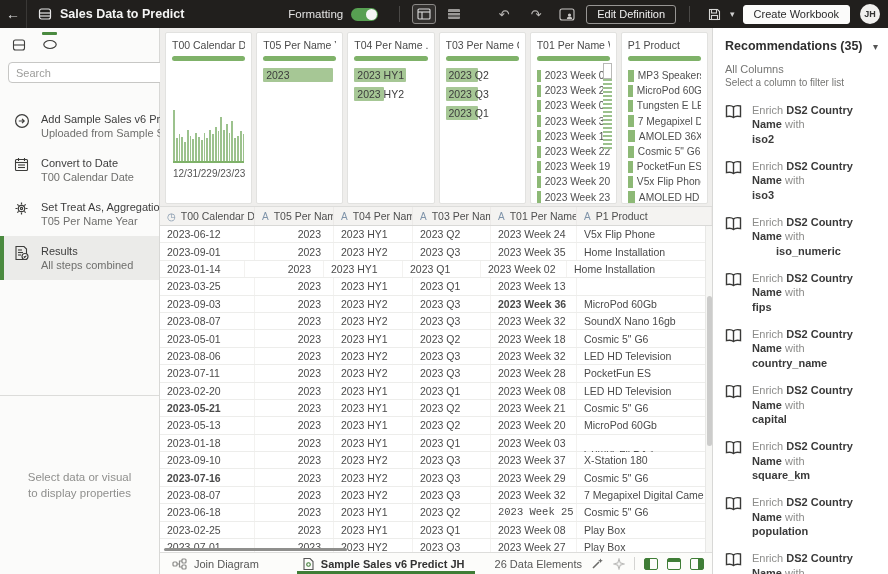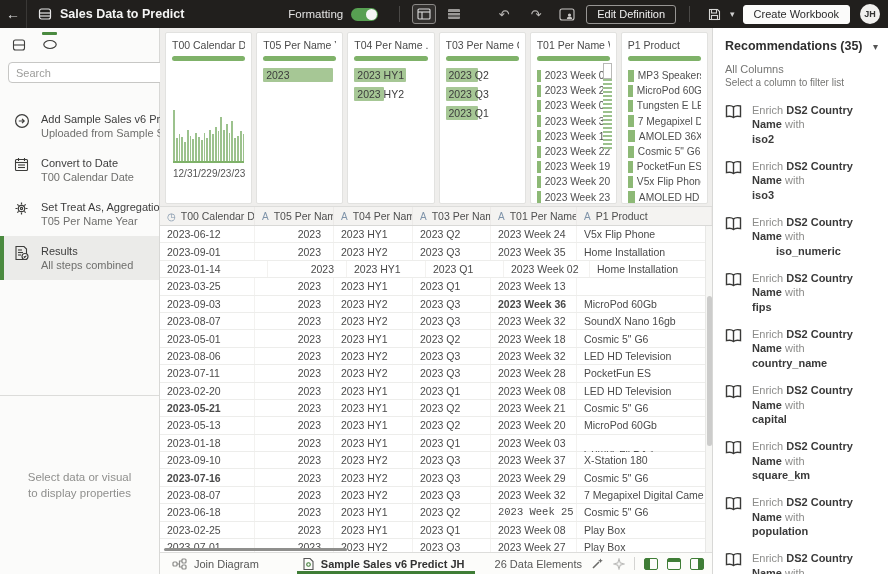--- a/index.html
+++ b/index.html
@@ -449,21 +449,21 @@
             </div>
             <div class="tr">
               <div class="td" style="width: 95px;">2023-09-01</div>
               <div class="td right" style="width: 79px;">2023</div>
               <div class="td" style="width: 79px;">2023 HY2</div>
               <div class="td" style="width: 78px;">2023 Q3</div>
               <div class="td" style="width: 86px;">2023 Week 35</div>
               <div class="td" style="flex: 1 1 0%;">Home Installation</div>
             </div>
             <div class="tr">
-              <div class="td" style="width: 108px;">2023-01-14</div>
+              <div class="td" style="width: 85px;">2023-01-14</div>
               <div class="td right" style="width: 79px;">2023</div>
               <div class="td" style="width: 79px;">2023 HY1</div>
               <div class="td" style="width: 78px;">2023 Q1</div>
               <div class="td" style="width: 86px;">2023 Week 02</div>
               <div class="td" style="flex: 1 1 0%;">Home Installation</div>
             </div>
             <div class="tr">
               <div class="td" style="width: 95px;">2023-03-25</div>
               <div class="td right" style="width: 79px;">2023</div>
               <div class="td" style="width: 79px;">2023 HY1</div>

